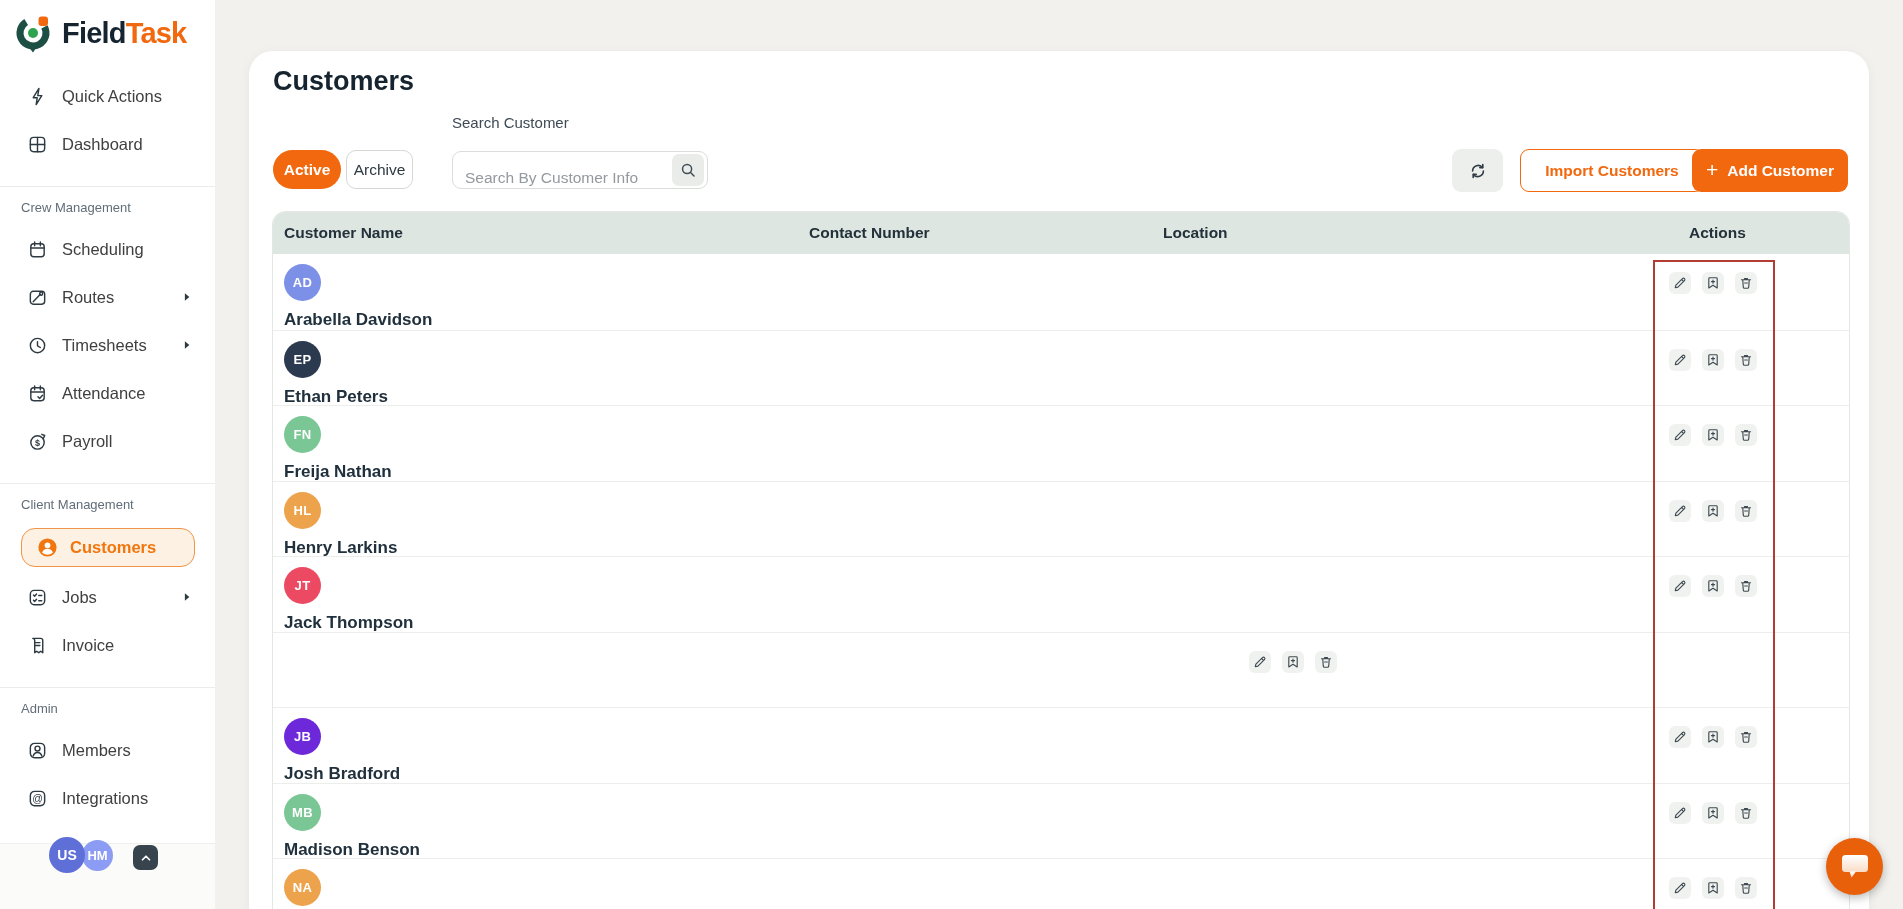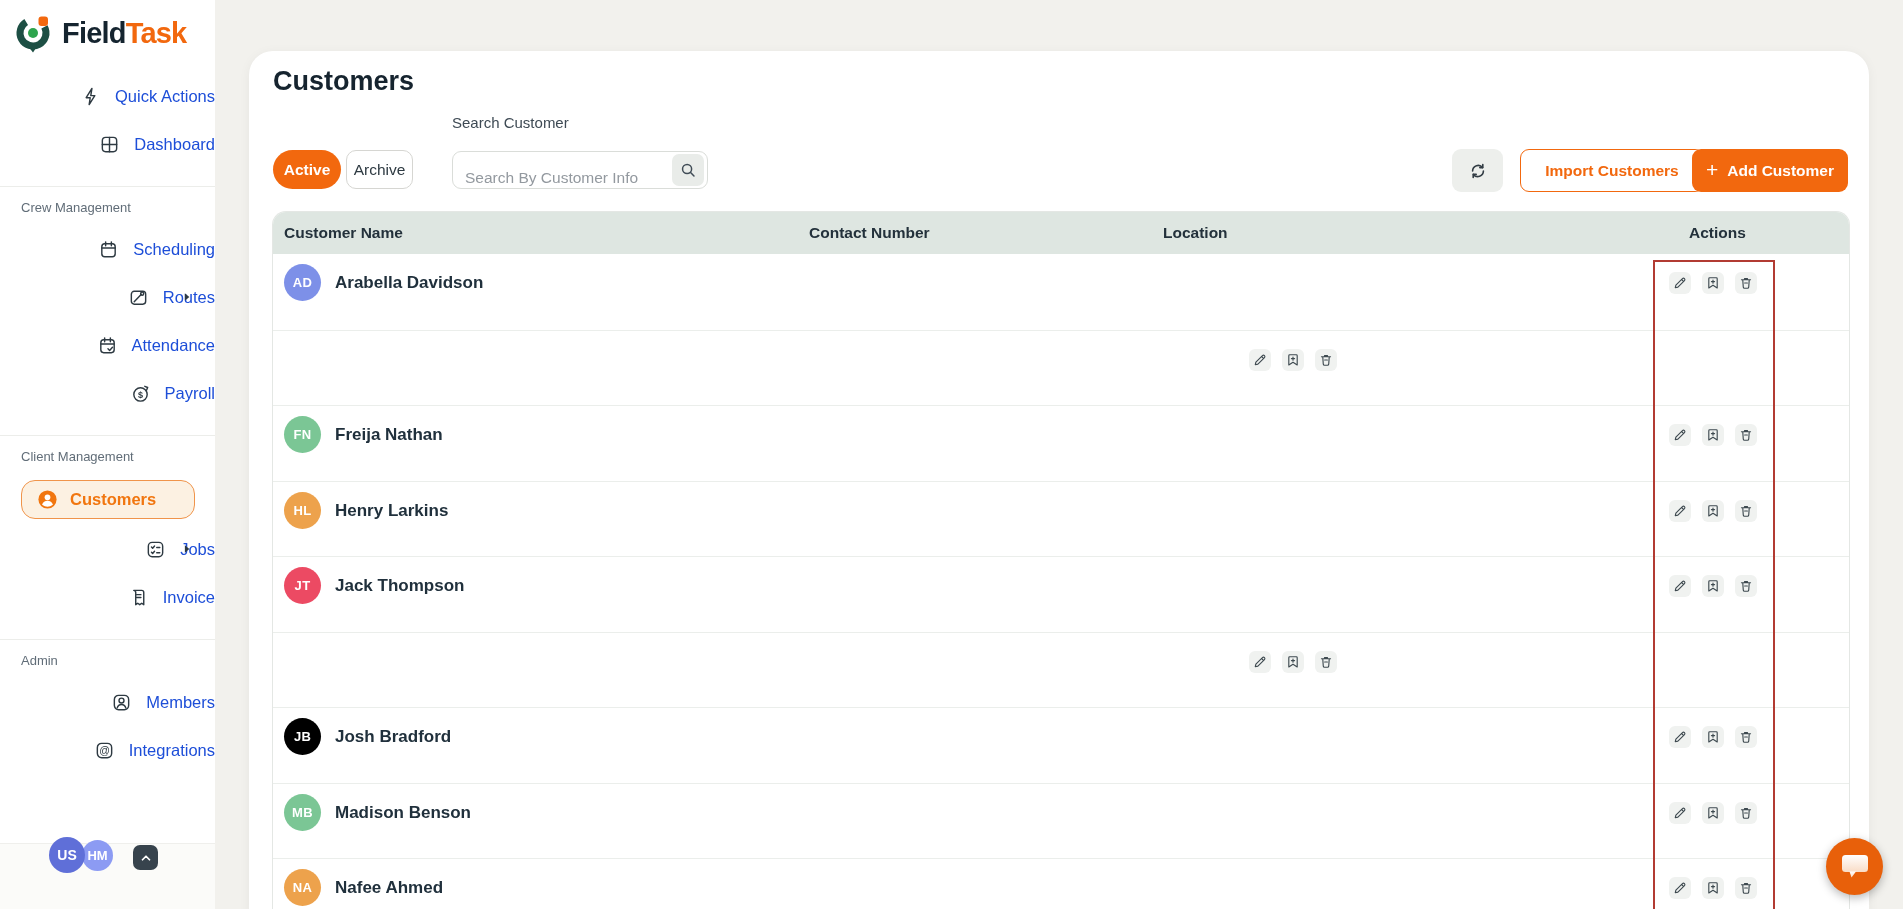--- a/index.html
+++ b/index.html
@@ -12,21 +12,21 @@
   }
   svg { display:block; }
   .ico { stroke:#2E3A42; stroke-width:1.5; fill:none; stroke-linecap:round; stroke-linejoin:round; }
 
   
   .sidebar { position:absolute; left:0; top:0; width:215px; height:909px; background:#fff; z-index:3; }
   .logo-row { display:flex; align-items:center; gap:9px; padding:13px 0 0 13px; height:54px; }
   .logo-text { font-size:29px; font-weight:700; color:#15242F; letter-spacing:-0.8px; }
   .logo-text .t2 { color:#F2680E; }
   .nav-top { margin-top:18px; }
-  .nav-item { height:48px; display:flex; align-items:center; gap:14px; padding-left:27px; font-size:16.5px; color:#1d4ed8; position:relative; cursor:pointer;justify-content:flex-end; }
+  .nav-item { height:48px; display:flex; align-items:center; gap:14px; padding-left:27px; font-size:16.5px; color:#404040; position:relative; cursor:pointer; }
   .nav-item .lbl { white-space:nowrap; }
   .chev { position:absolute; right:22px; top:50%; transform:translateY(-50%); }
   .divider { height:1px; background:#ECEDEA; margin-top:18px; }
   .section-label { font-size:13px; color:#616D78; padding:13px 0 10px 21px; }
   .active-pill { margin:6px 20px 6px 21px; height:39px; border-radius:14px; background:#FCF1E2; border:1.5px solid #F0944A; display:flex; align-items:center; gap:12px; padding-left:15px; cursor:pointer; }
   .active-pill .lbl { color:#F1760F; font-weight:700; font-size:16.5px; }
   .sidebar-footer { position:absolute; left:0; bottom:0; width:215px; height:66px; background:#FBFBF9; border-top:1px solid #EFEFEC; }
   .fav { position:absolute; border-radius:50%; color:#fff; font-weight:700; display:flex; align-items:center; justify-content:center; }
   .fav-us { left:49px; top:-7px; width:36px; height:36px; background:#5F6FD8; font-size:14px; z-index:2; }
   .fav-hm { left:82px; top:-4px; width:31px; height:31px; background:#8C9BF3; font-size:13px; z-index:1; }
@@ -50,21 +50,21 @@
 
   
   .table { position:absolute; left:23px; top:160px; width:1578px; border:1px solid #E4E7E4; border-bottom:none; border-radius:14px 14px 0 0; overflow:hidden; background:#fff; }
   .thead { display:grid; grid-template-columns:530px 350px 420px 1fr; height:42px; background:#DEE6E1; align-items:center; font-size:15.5px; font-weight:600; color:#23313B; }
   .th-name { padding-left:11px; }
   .th-contact { padding-left:6px; }
   .th-location { padding-left:10px; }
   .th-actions { padding-left:116px; }
   .trow { display:grid; grid-template-columns:530px 350px 420px 1fr; height:75.5px; border-top:1px solid #EBEEEB; }
   .trow:first-child { border-top:none; }
-  .cell-name { display:flex; align-items:flex-start; gap:14px; padding:10px 0 0 11px; }
+  .cell-name { display:flex; align-items:flex-start; padding:10px 0 0 11px;flex-direction:column; }
   .avatar { width:37px; height:37px; border-radius:50%; color:#fff; font-size:13px; font-weight:700; letter-spacing:.3px; display:flex; align-items:center; justify-content:center; flex:none; }
   .cust-name { margin-top:9px; font-size:17px; font-weight:700; color:#20303C; }
   .cell-plain { padding:18px 0 0 8px; font-size:15px; color:#3E4A54; }
   .cell-actions { padding:18px 0 0 96px; display:flex; gap:11px; align-items:flex-start; }
   .action-btn { width:22px; height:22px; border-radius:6px; background:#F0F2F0; border:none; display:flex; align-items:center; justify-content:center; cursor:pointer; padding:0; }
 
   
   .annotation-box { position:absolute; left:1653px; top:260px; width:122px; height:680px; border:2px solid #B23B32; z-index:6; pointer-events:none; }
   .chat-widget { position:absolute; left:1826px; top:838px; width:57px; height:57px; border-radius:50%; background:#E8600A; z-index:7; box-shadow:0 3px 10px rgba(0,0,0,.28); display:flex; align-items:center; justify-content:center; cursor:pointer; }
 </style>
@@ -118,20 +118,34 @@
   </div>
   <div class="nav-item">
     <span>
       <svg class="ico" width="21" height="21" viewBox="0 0 22 22">
           <rect x="3.5" y="4.5" width="15" height="13.5" rx="3"></rect>
           <path d="M6.5 15.5 L14 7.5"></path>
           <circle cx="14.8" cy="7" r="1.6"></circle>
         </svg>
     </span>
     <span class="lbl">Routes</span>
+    <span class="chev">
+        <svg width="13" height="13" viewBox="0 0 16 16">
+          <path d="M6 3.5l5.5 4.5L6 12.5z" fill="#2E3A42"></path>
+        </svg>
+      </span>
+  </div>
+  <div class="nav-item">
+    <span>
+      <svg class="ico" width="21" height="21" viewBox="0 0 22 22">
+          <circle cx="11" cy="11" r="7.5"></circle>
+          <path d="M11 7v4.3l3 1.8"></path>
+        </svg>
+    </span>
+    <span class="lbl">Timesheets</span>
     <span class="chev">
         <svg width="13" height="13" viewBox="0 0 16 16">
           <path d="M6 3.5l5.5 4.5L6 12.5z" fill="#2E3A42"></path>
         </svg>
       </span>
   </div>
   <div class="nav-item">
     <span>
       <svg class="ico" width="21" height="21" viewBox="0 0 22 22">
           <rect x="4" y="5" width="14" height="13.5" rx="3"></rect>
@@ -297,20 +311,24 @@
           <svg width="14" height="14" viewBox="0 0 16 16" fill="none" stroke="#3E4A50" stroke-width="1.3" stroke-linecap="round" stroke-linejoin="round">
                   <path d="M2.8 4.3h10.4M6.3 4.3V3h3.4v1.3M4.3 4.3l.6 8.5a1.4 1.4 0 0 0 1.4 1.2h3.4a1.4 1.4 0 0 0 1.4-1.2l.6-8.5"></path>
                   <path d="M6.4 8h3.2"></path>
                 </svg>
         </span>
       </button>
     </div>
   </div>
 
   <div class="trow">
+    <div class="cell-name">
+      <div class="avatar" style="background: rgb(44, 58, 79);">EP</div>
+      <div class="cust-name">Ethan Peters</div>
+    </div>
     <div class="cell-plain"></div>
     <div class="cell-plain"></div>
     <div class="cell-actions">
       <button class="action-btn">
         <span>
           <svg width="14" height="14" viewBox="0 0 16 16" fill="none" stroke="#3E4A50" stroke-width="1.3" stroke-linecap="round" stroke-linejoin="round">
                   <path d="M10.8 2.9a1.6 1.6 0 0 1 2.3 2.3L5.6 12.7l-3 .7.7-3z"></path>
                   <path d="M9.8 4l2.2 2.2"></path>
                 </svg>
         </span>
@@ -465,21 +483,21 @@
                   <path d="M2.8 4.3h10.4M6.3 4.3V3h3.4v1.3M4.3 4.3l.6 8.5a1.4 1.4 0 0 0 1.4 1.2h3.4a1.4 1.4 0 0 0 1.4-1.2l.6-8.5"></path>
                   <path d="M6.4 8h3.2"></path>
                 </svg>
         </span>
       </button>
     </div>
   </div>
 
   <div class="trow">
     <div class="cell-name">
-      <div class="avatar" style="background: #000000;">JB</div>
+      <div class="avatar" style="background: #6d28d9;">JB</div>
       <div class="cust-name">Josh Bradford</div>
     </div>
     <div class="cell-plain"></div>
     <div class="cell-plain"></div>
     <div class="cell-actions">
       <button class="action-btn">
         <span>
           <svg width="14" height="14" viewBox="0 0 16 16" fill="none" stroke="#3E4A50" stroke-width="1.3" stroke-linecap="round" stroke-linejoin="round">
                   <path d="M10.8 2.9a1.6 1.6 0 0 1 2.3 2.3L5.6 12.7l-3 .7.7-3z"></path>
                   <path d="M9.8 4l2.2 2.2"></path>

